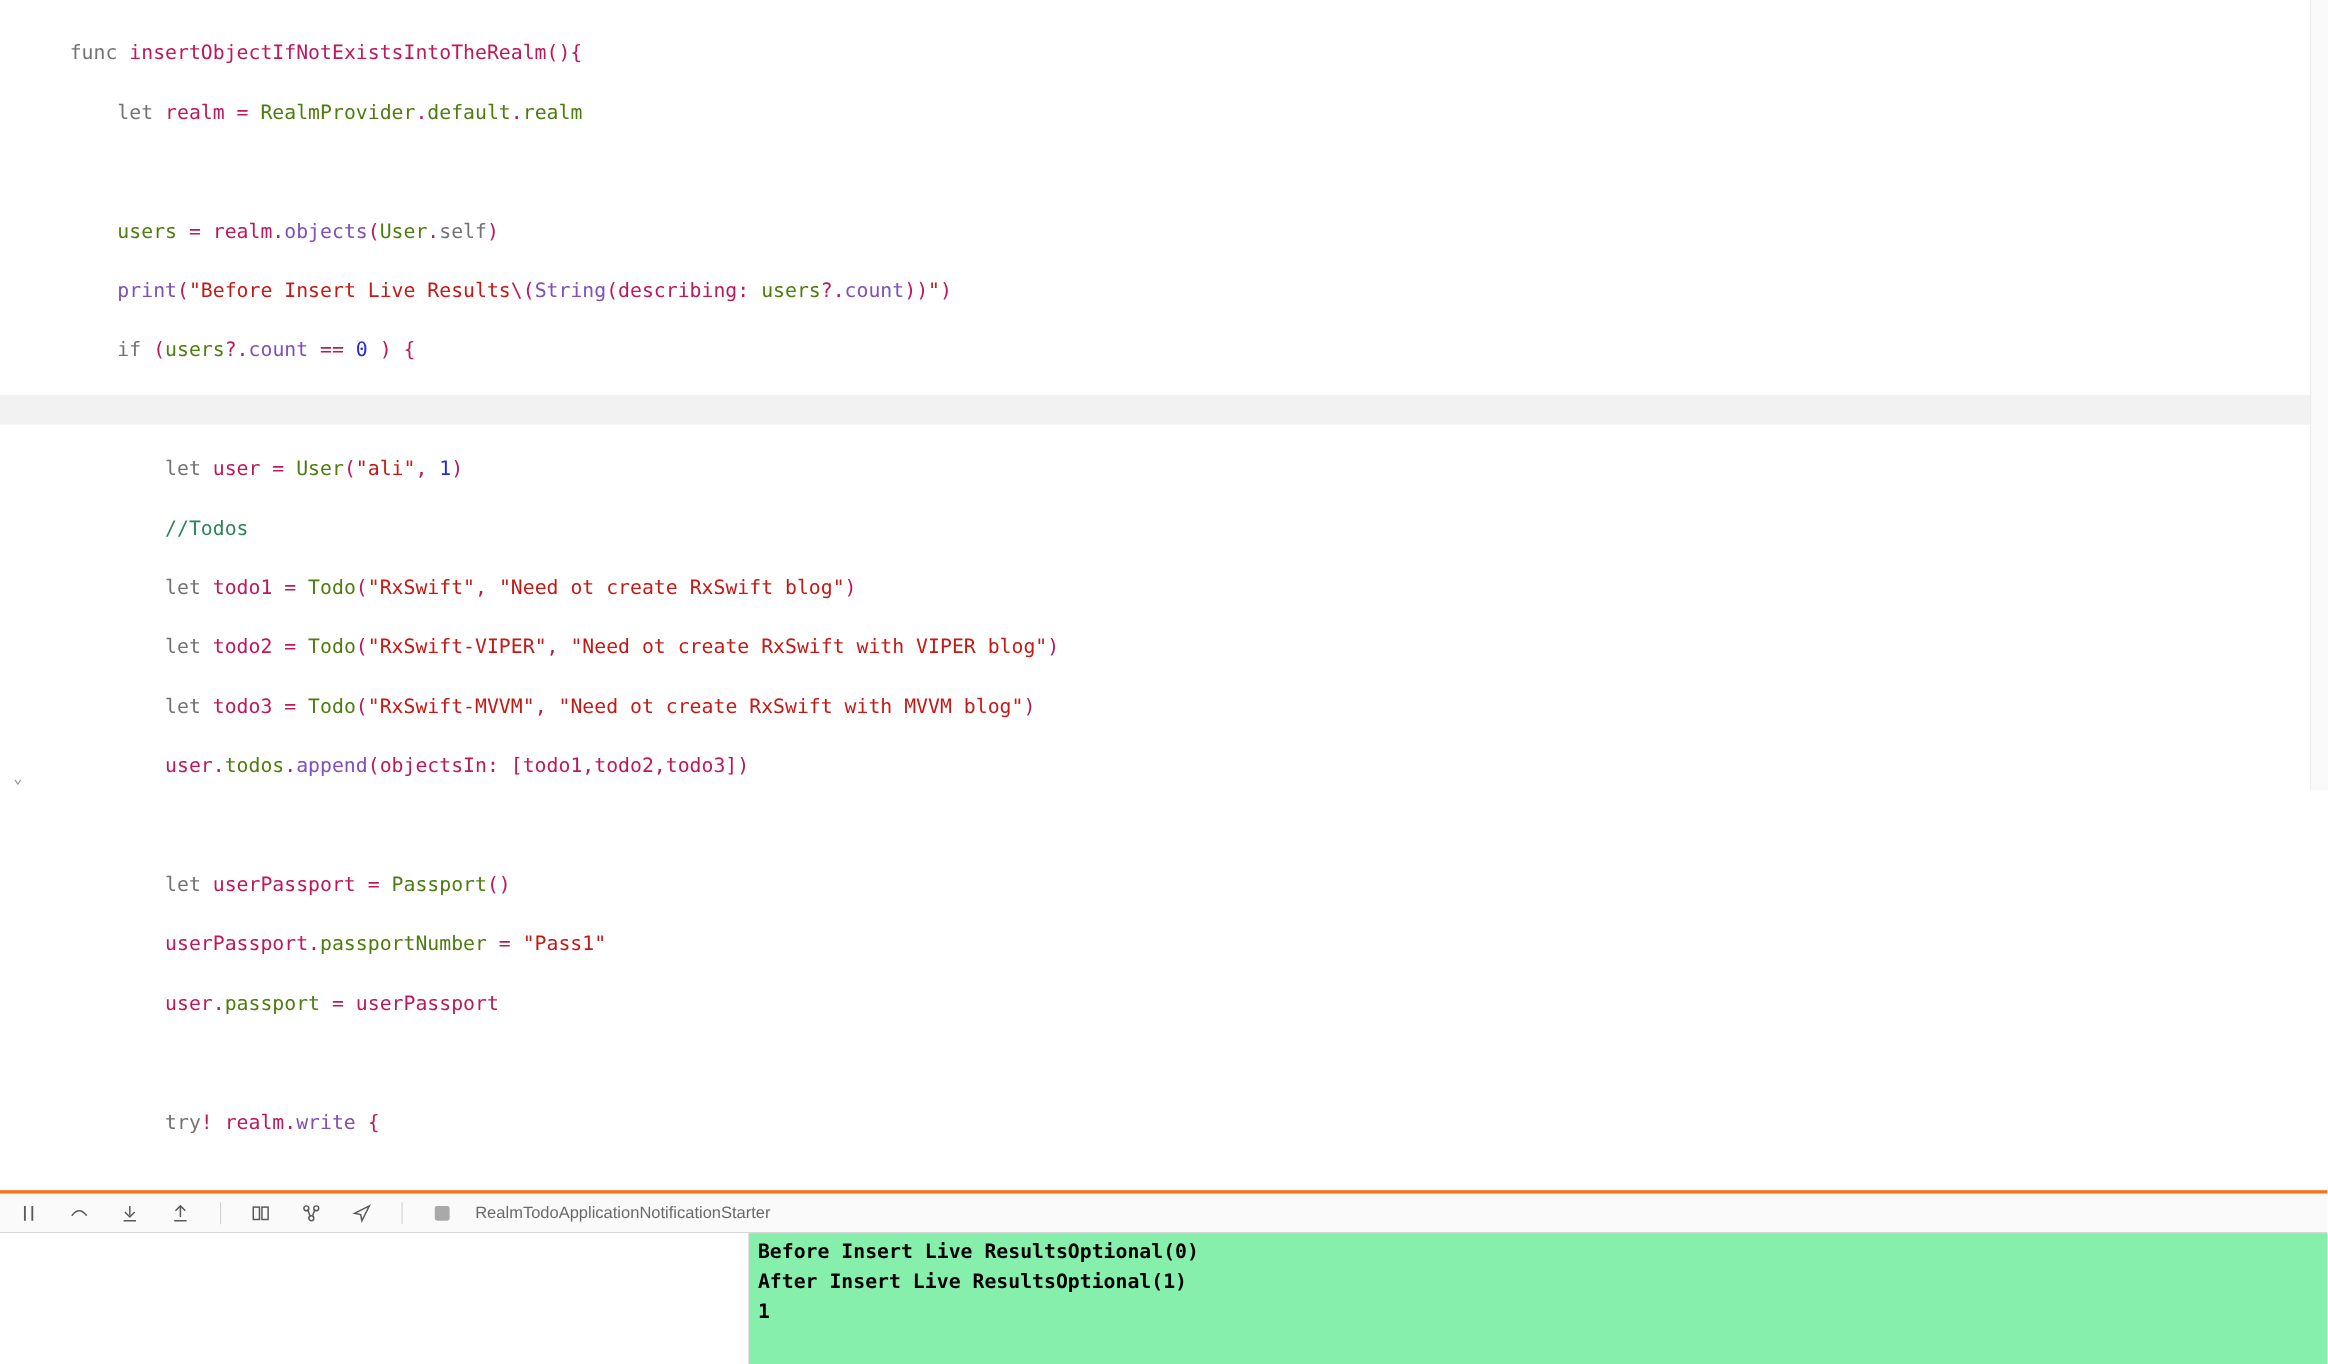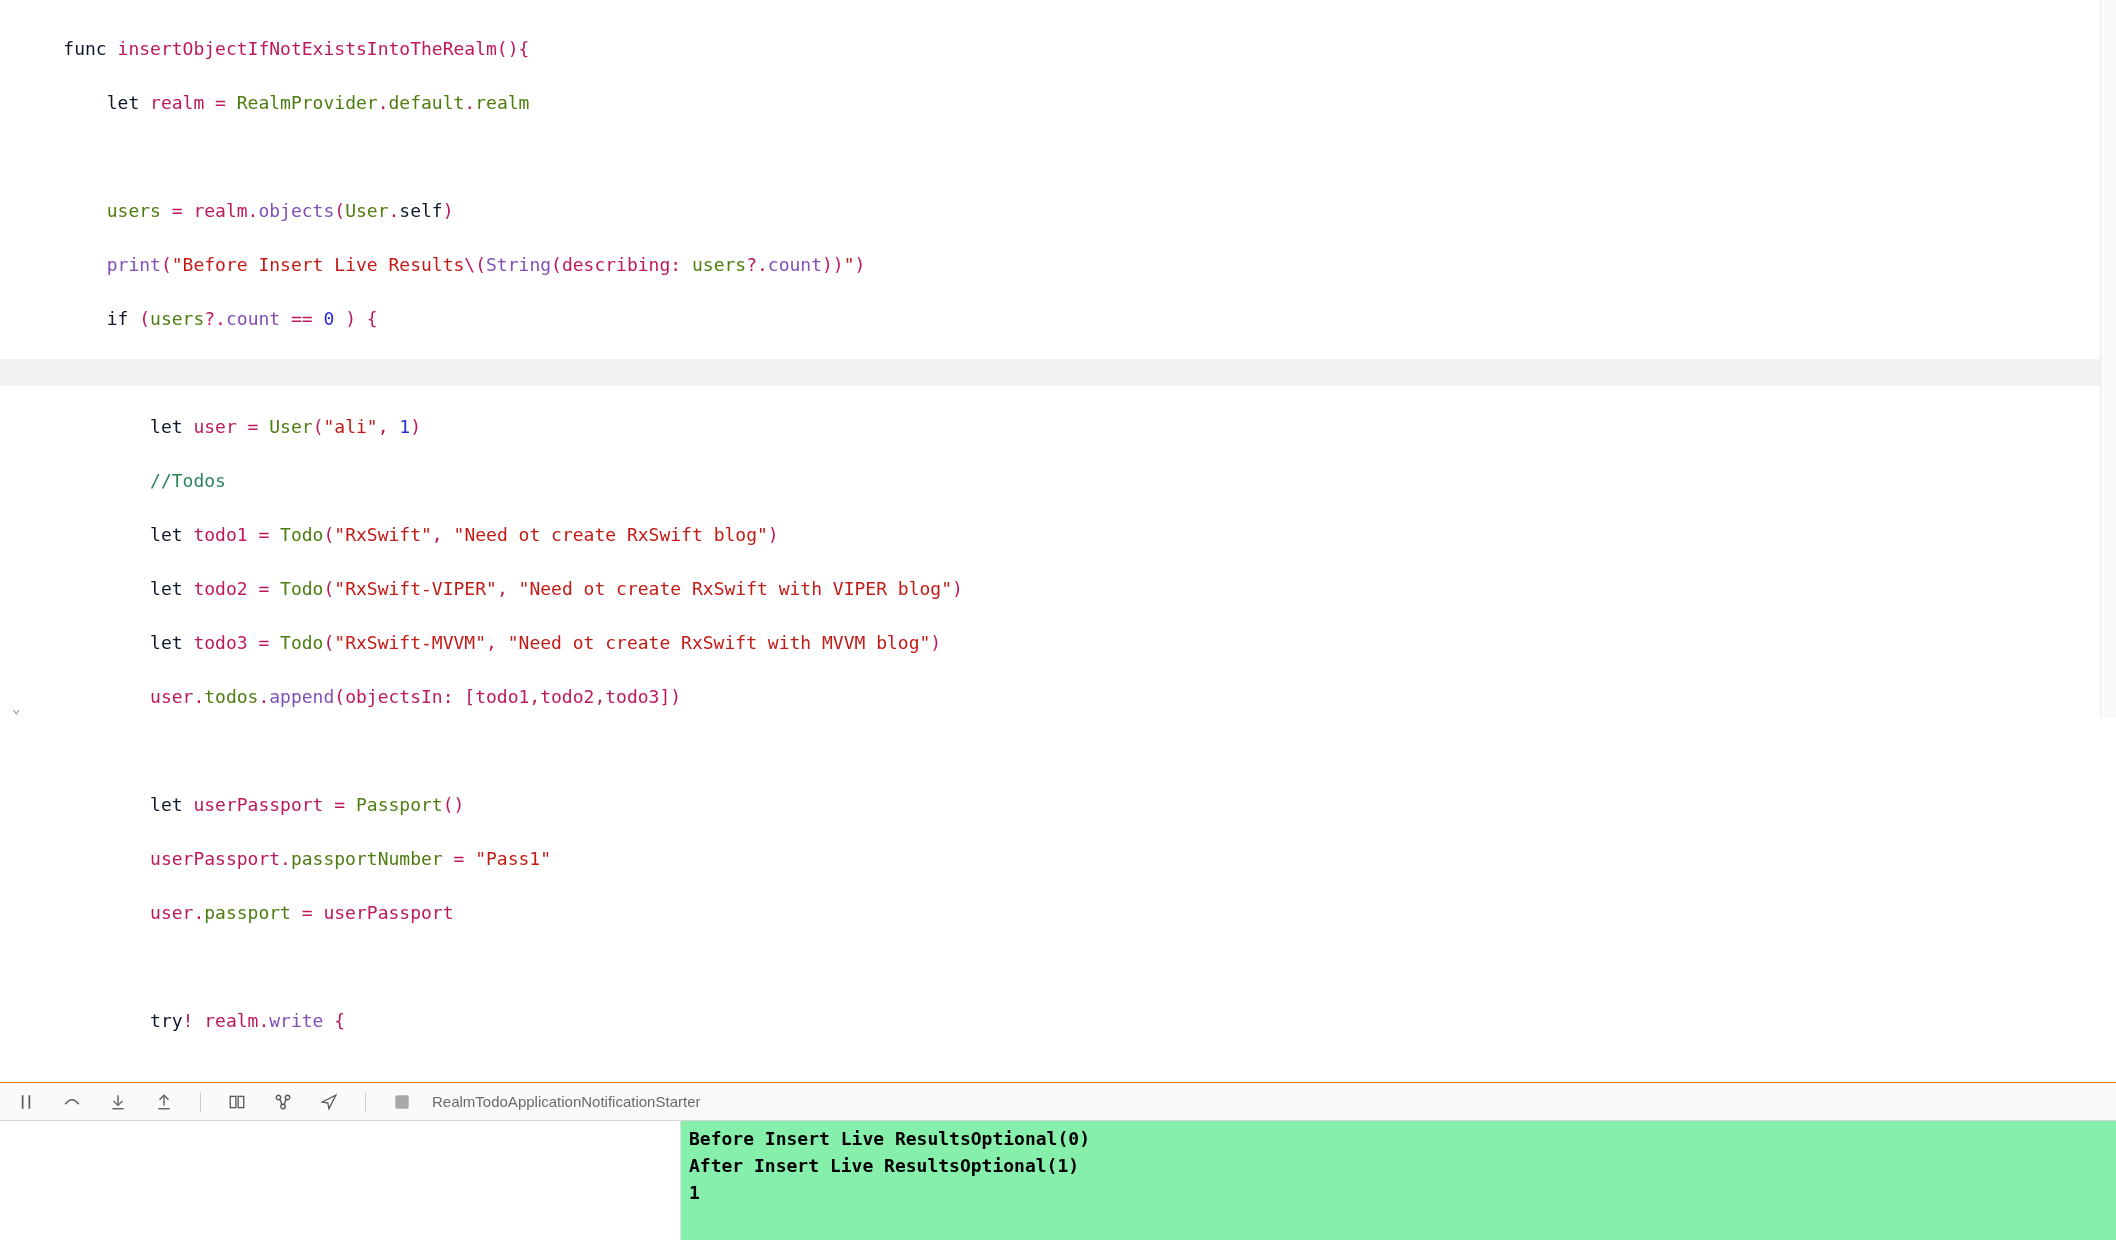--- a/index.html
+++ b/index.html
@@ -24,30 +24,30 @@
       line-height: 1.5;
       white-space: pre;
     }
     .highlighted-line {
       background: #f2f2f2;
       display: block;
       margin-left: -20px;
       padding-left: 20px;
       width: calc(100% + 20px);
     }
-    .kw-pink { color: #0f172a; }
+    .kw-pink { color: #737373; }
     .kw-type { color: #4d7c0f; }
     .kw-purple { color: #804fb8; }
     .str-red { color: #c41a16; }
     .num-blue { color: #272ad8; }
     .comment { color: #2d8658; }
     .plain { color: #be185d; }
     
     .debug-toolbar {
-      border-top: 1px solid #f97316;
+      border-top: 3px solid #f97316;
       background: #fafafa;
       height: 38px;
       display: flex;
       align-items: center;
       padding: 0 10px;
       gap: 14px;
     }
     .toolbar-icon {
       width: 32px;
       height: 32px;

